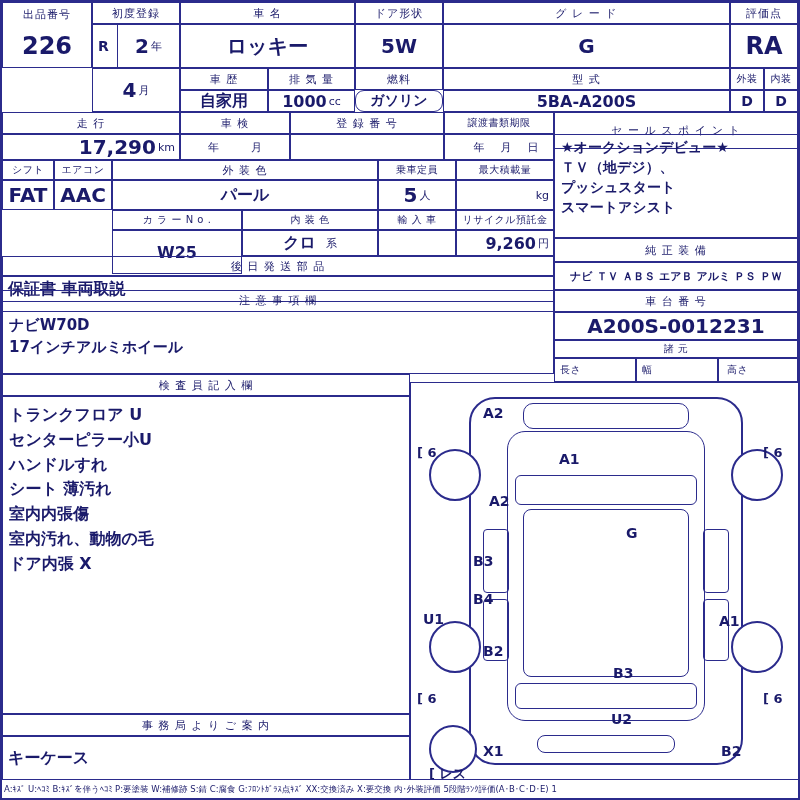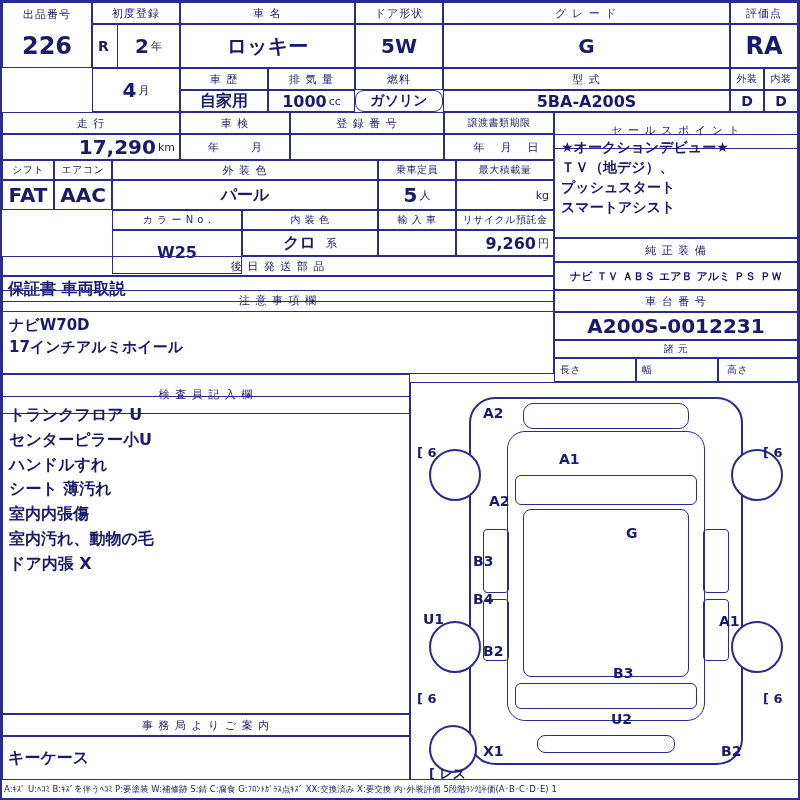--- a/index.html
+++ b/index.html
@@ -279,21 +279,21 @@
   <div class="cell left" style="left:552px;top:356px;width:82px;height:24px;">
       <span class="lbl-sm">長さ</span>
     </div>
   <div class="cell left" style="left:634px;top:356px;width:82px;height:24px;">
       <span class="lbl-sm">幅</span>
     </div>
   <div class="cell left" style="left:716px;top:356px;width:80px;height:24px;padding-left:8px;">
       <span class="lbl-sm">高さ</span>
     </div>
 
-  <div class="cell" style="left:0;top:372px;width:408px;height:40px;text-align:right;">
+  <div class="cell" style="left:0;top:372px;width:408px;height:22px;text-align:right;">
       <span class="lbl">検 査 員 記 入 欄</span>
     </div>
   <div class="cell" style="left:0;top:394px;width:408px;height:318px;align-items:flex-start;justify-content:flex-start;">
     <div class="txt-list" style="font-size:16px;line-height:1.55;padding-top:6px;">
       <div>トランクフロア U</div>
       <div>センターピラー小U</div>
       <div>ハンドルすれ</div>
       <div>シート 薄汚れ</div>
       <div>室内内張傷</div>
       <div>室内汚れ、動物の毛</div>

